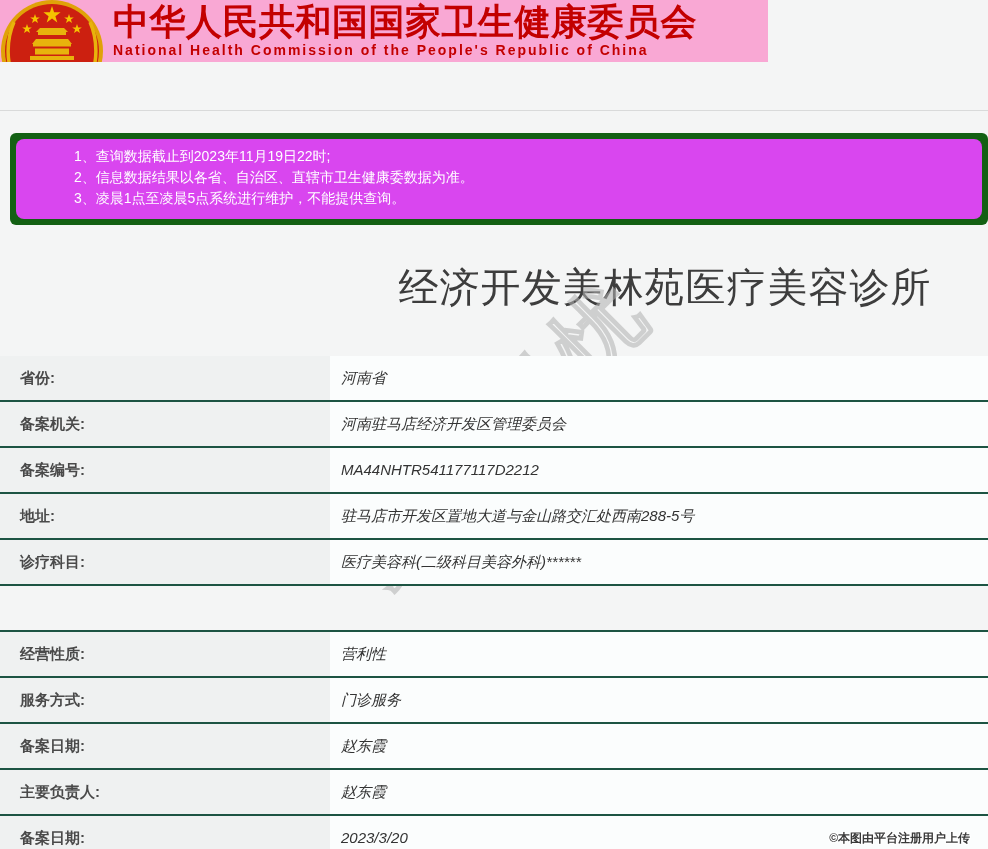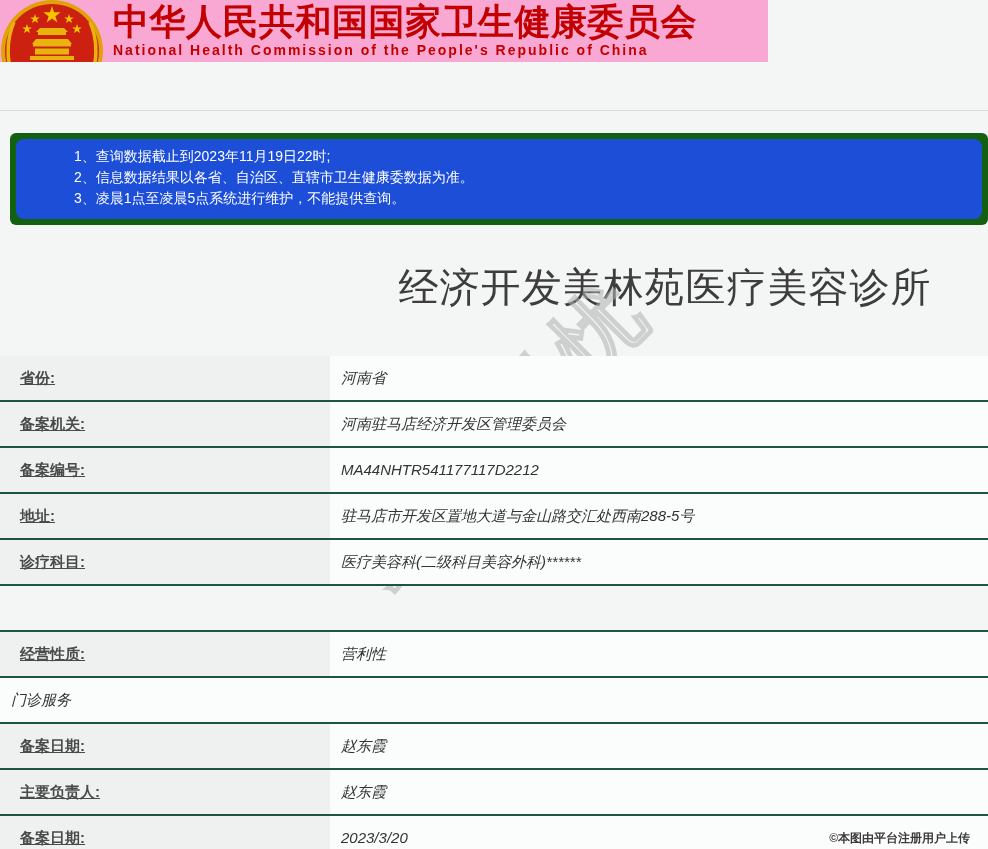--- a/index.html
+++ b/index.html
@@ -27,40 +27,40 @@
     position:absolute;left:0;top:110px;width:988px;height:1px;background:#d9dada;
   }
   
   .notice-box{
     position:absolute;left:10px;top:133px;width:978px;height:92px;
     box-sizing:border-box;background:#136013;border:0;border-radius:6px;
     padding:6px;
   }
   .notice-inner{
     width:100%;height:100%;box-sizing:border-box;
-    background:#1d4ed8;border-radius:8px;
+    background:#d946ef;border-radius:8px;
     padding:7px 10px 0 58px;
     color:#ffffff;font-size:14px;line-height:21px;
   }
   .notice-line{white-space:nowrap;}
   
   .institution-name{
     position:absolute;left:0;top:260px;width:1330px;
     text-align:center;font-size:40px;color:#3d3d3d;font-weight:400;
     letter-spacing:1px;white-space:nowrap;
   }
   
   .record-table{
     position:absolute;left:0;top:356px;width:988px;
   }
   .row{display:flex;height:44px;border-bottom:2px solid #1d5443;}
   .row .label{
     width:330px;box-sizing:border-box;background:#eff1f1;
     padding-left:20px;line-height:44px;
-    font-weight:bold;color:#4a4a4a;font-size:15px;text-decoration:underline;
+    font-weight:bold;color:#4a4a4a;font-size:15px;
   }
   .row .value{
     flex:1;background:#fbfdfd;padding-left:11px;line-height:44px;
     color:#333333;font-size:15px;white-space:nowrap;overflow:hidden;font-style:italic;
   }
   
   .watermark{
     position:absolute;left:300px;top:280px;width:400px;height:300px;
     display:flex;align-items:center;justify-content:center;
     transform:rotate(-45deg);
@@ -144,20 +144,21 @@
     <div class="label">诊疗科目:</div>
     <div class="value">医疗美容科(二级科目美容外科)******</div>
   </div>
   <div class="row">
   </div>
   <div class="row">
     <div class="label">经营性质:</div>
     <div class="value">营利性</div>
   </div>
   <div class="row">
+    <div class="label">服务方式:</div>
     <div class="value">门诊服务</div>
   </div>
   <div class="row">
     <div class="label">备案日期:</div>
     <div class="value">赵东霞</div>
   </div>
   <div class="row">
     <div class="label">主要负责人:</div>
     <div class="value">赵东霞</div>
   </div>

